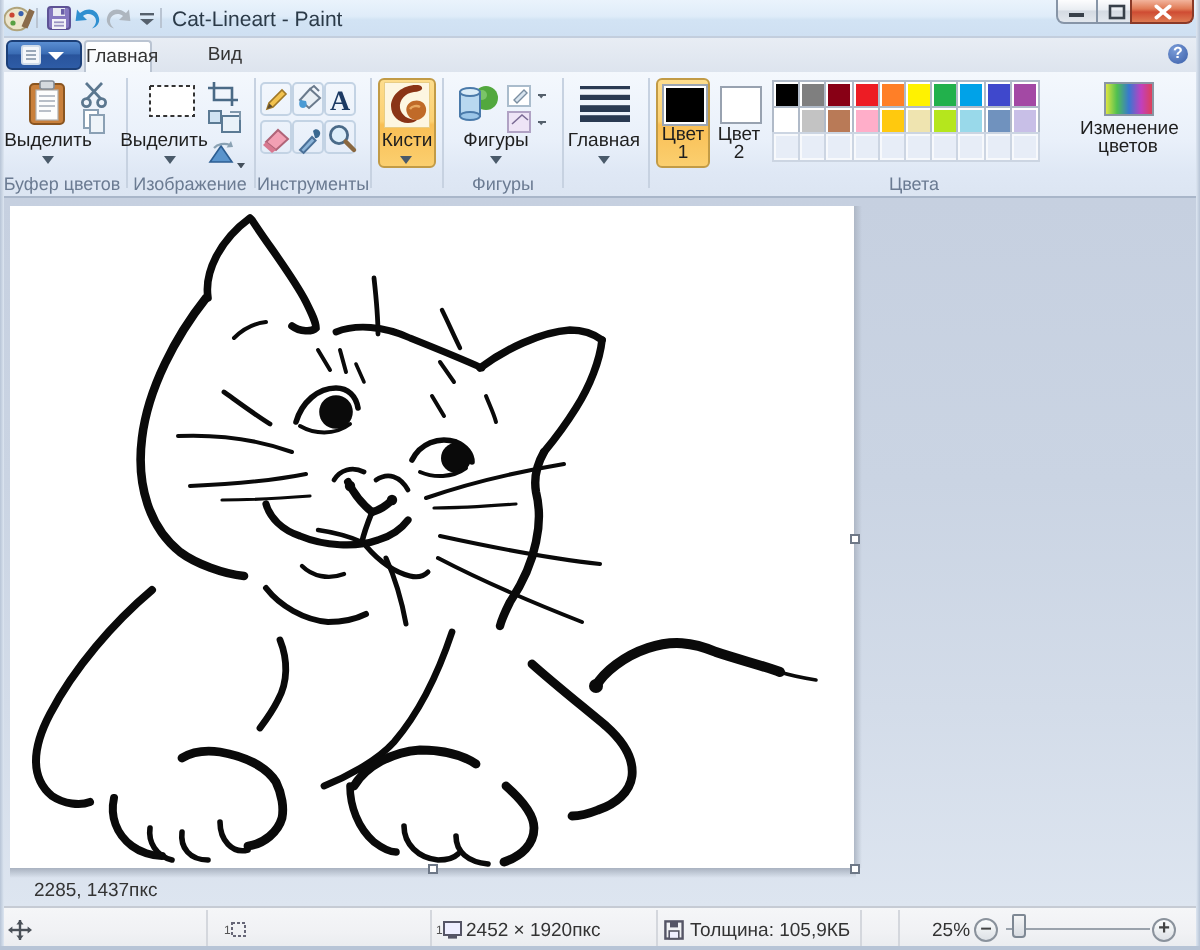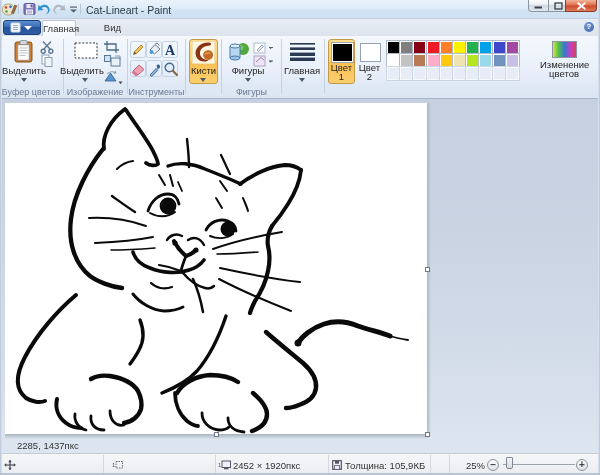--- a/index.html
+++ b/index.html
@@ -122,20 +122,21 @@
   <div class="abs gsep" style="left:63px"></div>
   <div class="abs gsep" style="left:127px"></div>
   <div class="abs gsep" style="left:185px"></div>
   <div class="abs gsep" style="left:221px"></div>
   <div class="abs gsep" style="left:281px"></div>
   <div class="abs gsep" style="left:324px"></div>
   <div class="abs glabel" style="left:0px;width:62px">Буфер цветов</div>
   <div class="abs glabel" style="left:64px;width:62px">Изображение</div>
   <div class="abs glabel" style="left:128px;width:57px">Инструменты</div>
   <div class="abs glabel" style="left:222px;width:59px">Фигуры</div>
+  <div class="abs glabel" style="left:325px;width:264px">Цвета</div>
 
   <svg class="abs" style="left:14px;top:40px" width="20" height="23" viewBox="0 0 20 23">
     <rect x="1" y="2" width="17" height="20" rx="2" fill="#c9803c" stroke="#8a5520" stroke-width="1"></rect>
     <rect x="4" y="5" width="11" height="15" fill="#fdfdfd" stroke="#b0b0b0" stroke-width="0.6"></rect>
     <rect x="6" y="0.5" width="7" height="4" rx="1" fill="#d5d9de" stroke="#848c96" stroke-width="0.8"></rect>
     <g stroke="#b9bfc8" stroke-width="1">
         <path d="M5.5,8 h8"></path>
         <path d="M5.5,10.5 h8"></path>
         <path d="M5.5,13 h8"></path>
         <path d="M5.5,15.5 h6"></path>

